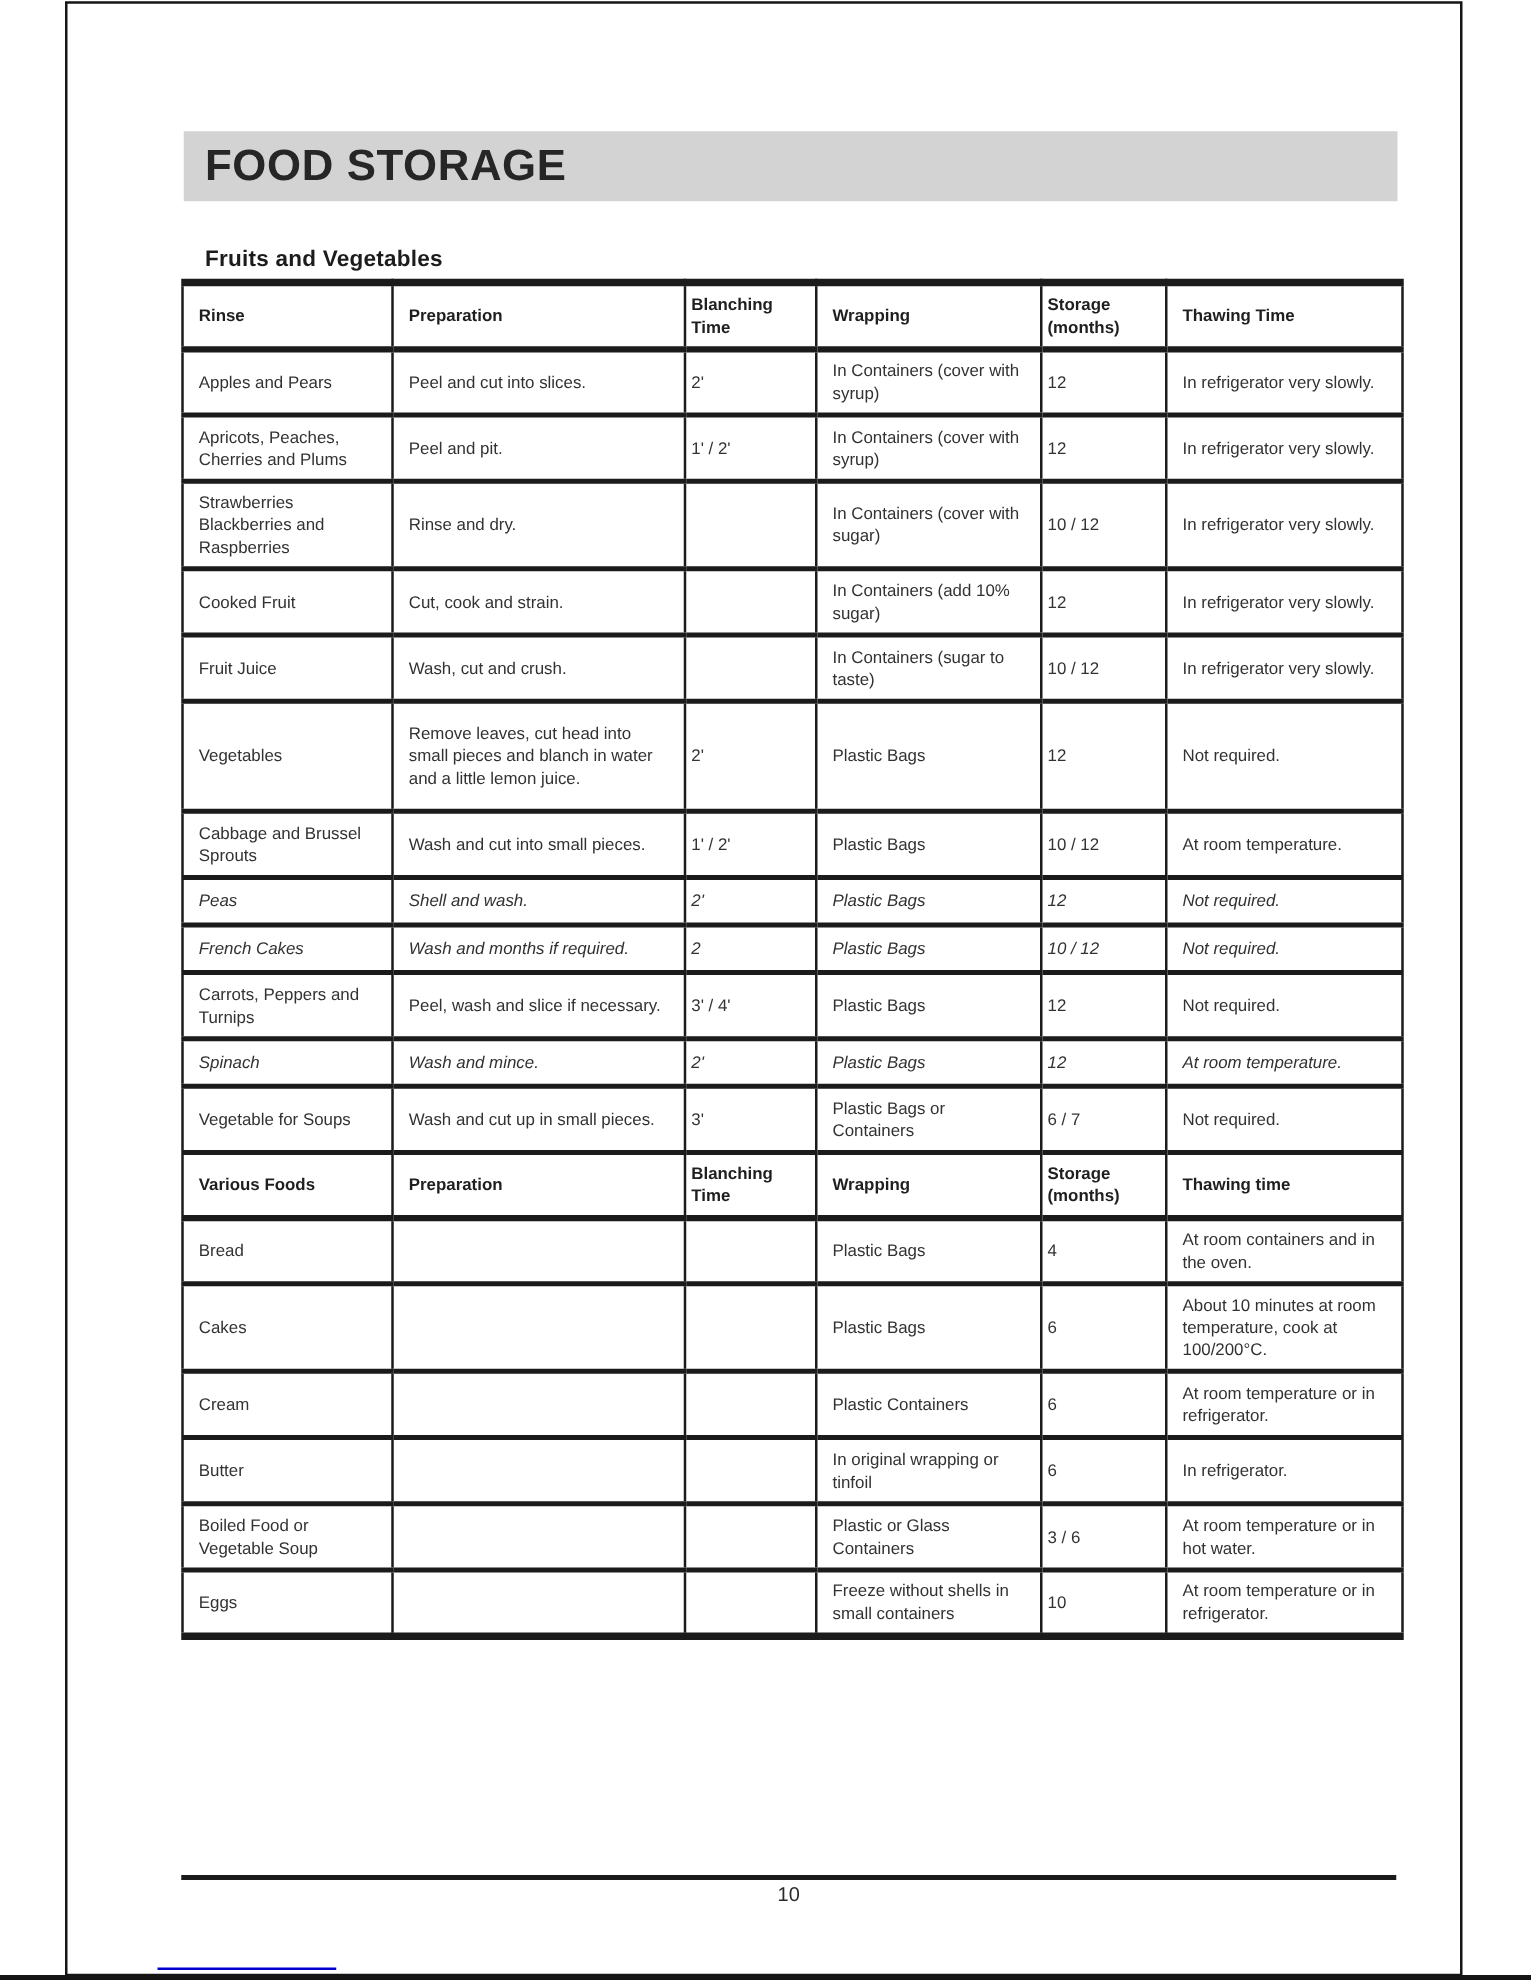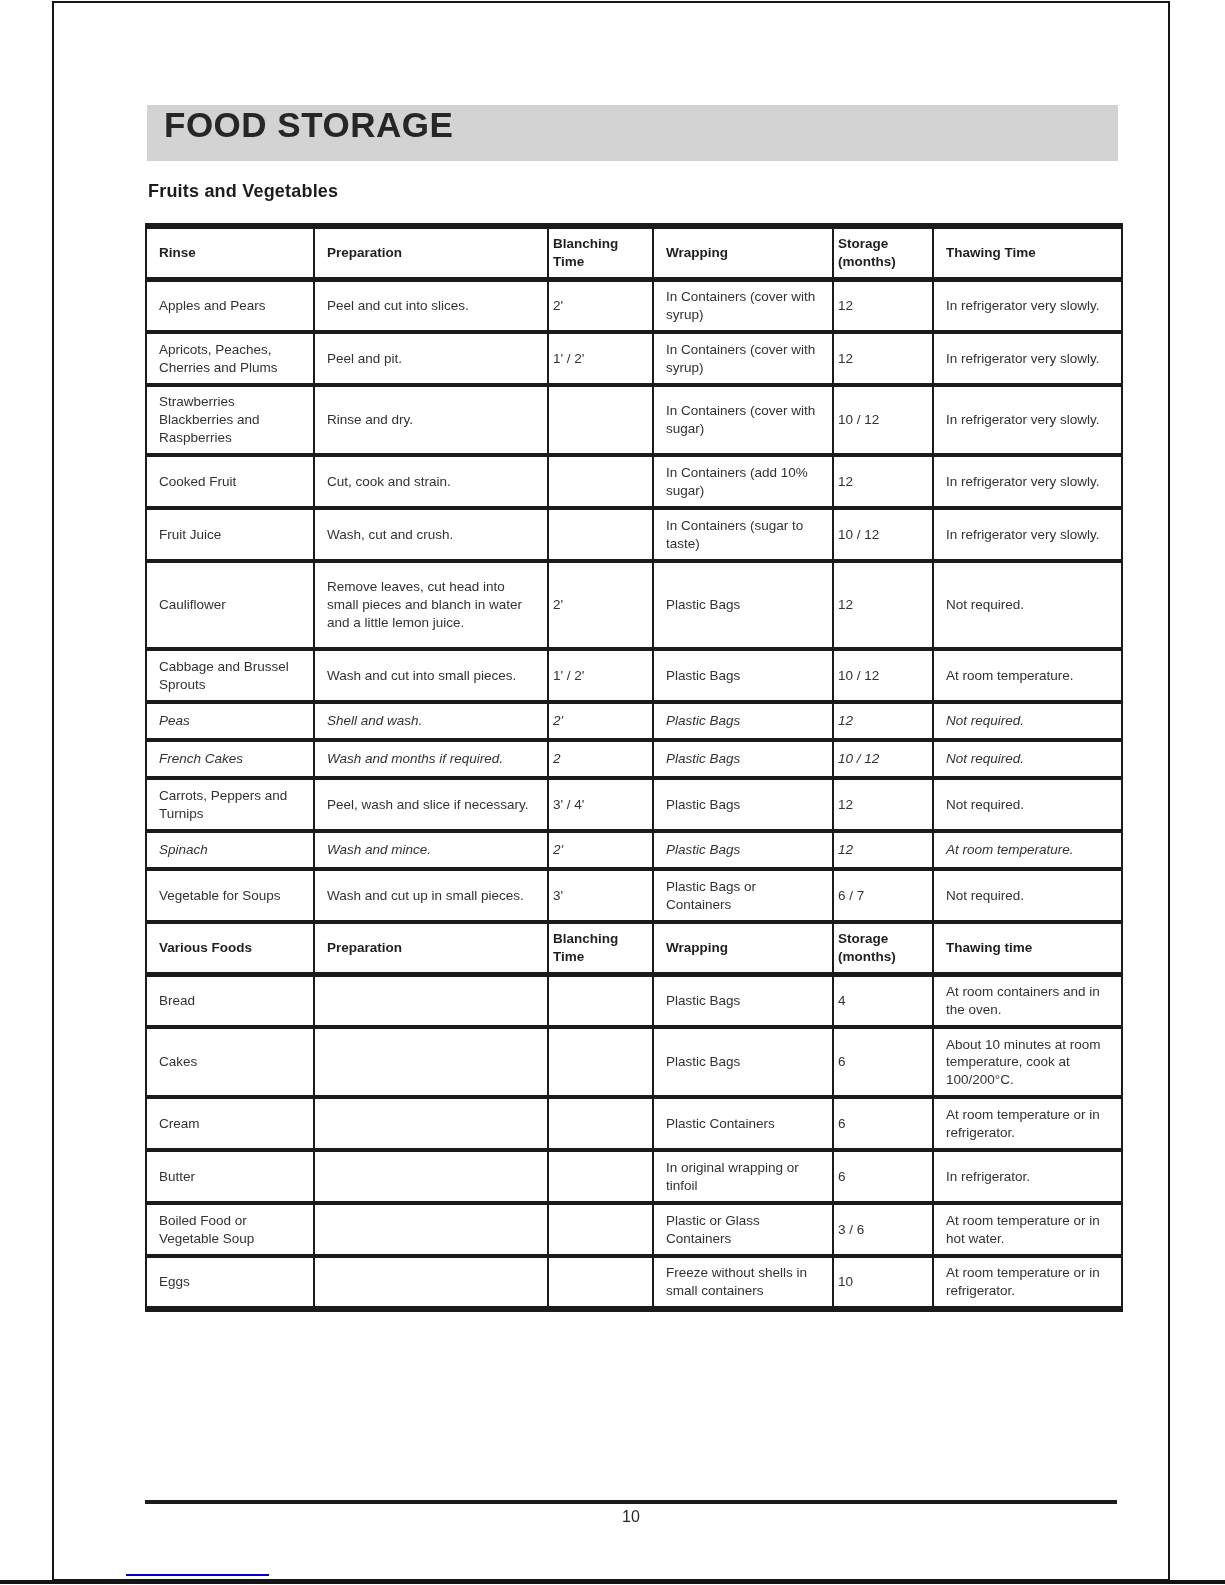--- a/index.html
+++ b/index.html
@@ -10,28 +10,28 @@
   }
   .page-frame{
     position:absolute;left:52px;top:1px;width:1118px;height:1580px;
     border:2px solid #151515;box-sizing:border-box;
   }
   .bottom-line{
     position:absolute;left:0;top:1580px;width:1225px;height:4px;background:#151515;
   }
   .banner{
     position:absolute;left:147px;top:105px;width:971px;height:56px;
-    background:#d3d3d3;display:flex;align-items:flex-start;
+    background:#d3d3d3;display:flex;align-items:center;
   }
   .banner h1{
     margin:0;padding:0 0 0 17px;font-size:35px;font-weight:700;
     color:#262626;letter-spacing:0.5px;
   }
   .section-heading{
-    position:absolute;left:148px;top:181px;margin:0;
+    position:absolute;left:148px;top:181px;margin:16px;
     font-size:18px;font-weight:700;color:#1c1c1c;letter-spacing:0.2px;
   }
   .tbl-wrap{position:absolute;left:145px;top:223px;}
   table{
     border-collapse:collapse;table-layout:fixed;width:976px;
     border:2px solid #1b1b1b;border-top-width:6px;border-bottom-width:6px;
   }
   col.c-food{width:168px;}
   col.c-prep{width:234px;}
   col.c-blanch{width:105px;}
@@ -131,21 +131,21 @@
     </tr>
     <tr class="rh2">
       <td>Fruit Juice</td>
       <td>Wash, cut and crush.</td>
       <td class="ctr"></td>
       <td>In Containers (sugar to taste)</td>
       <td class="ctr">10 / 12</td>
       <td>In refrigerator very slowly.</td>
     </tr>
     <tr class="rh4">
-      <td>Cauliflower</td>
+      <td>Vegetables</td>
       <td>Remove leaves, cut head into small pieces and blanch in water and a little lemon juice.</td>
       <td class="ctr">2'</td>
       <td>Plastic Bags</td>
       <td class="ctr">12</td>
       <td>Not required.</td>
     </tr>
     <tr class="rh2">
       <td>Cabbage and Brussel Sprouts</td>
       <td>Wash and cut into small pieces.</td>
       <td class="ctr">1' / 2'</td>

